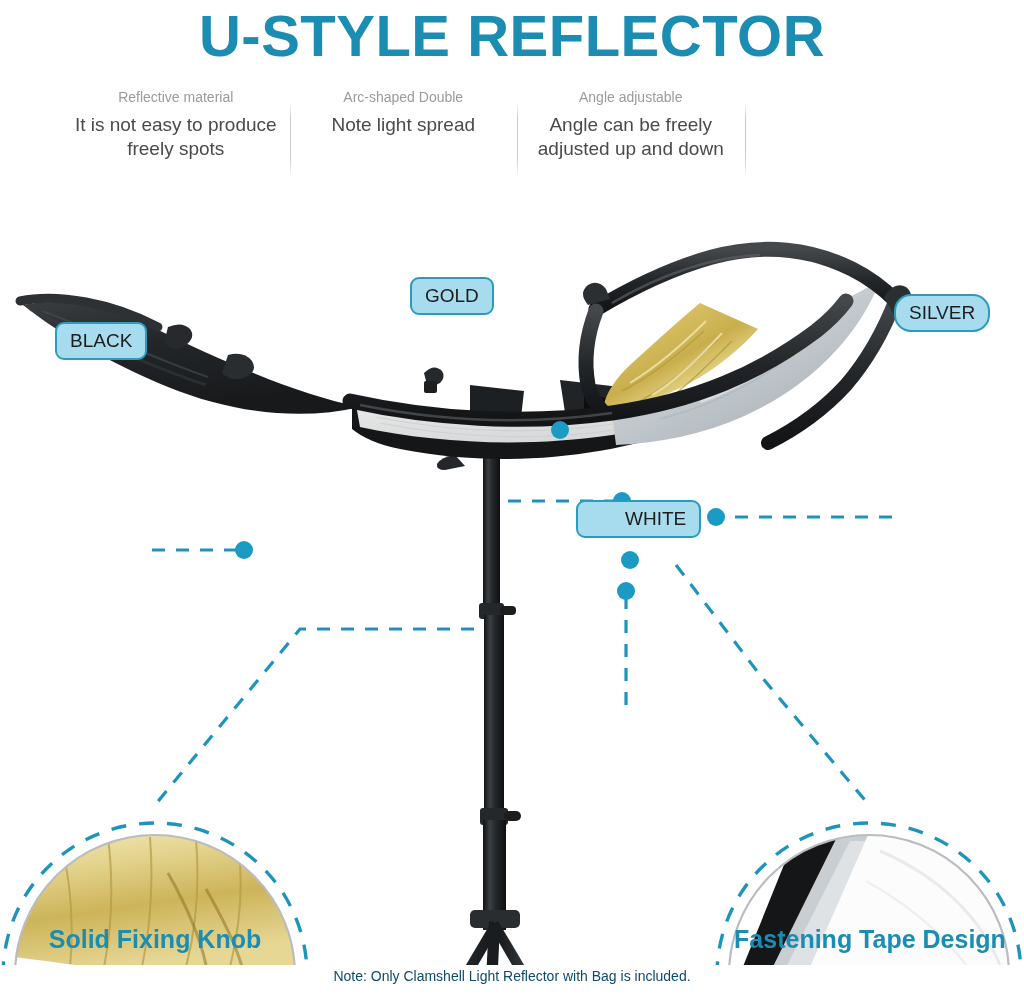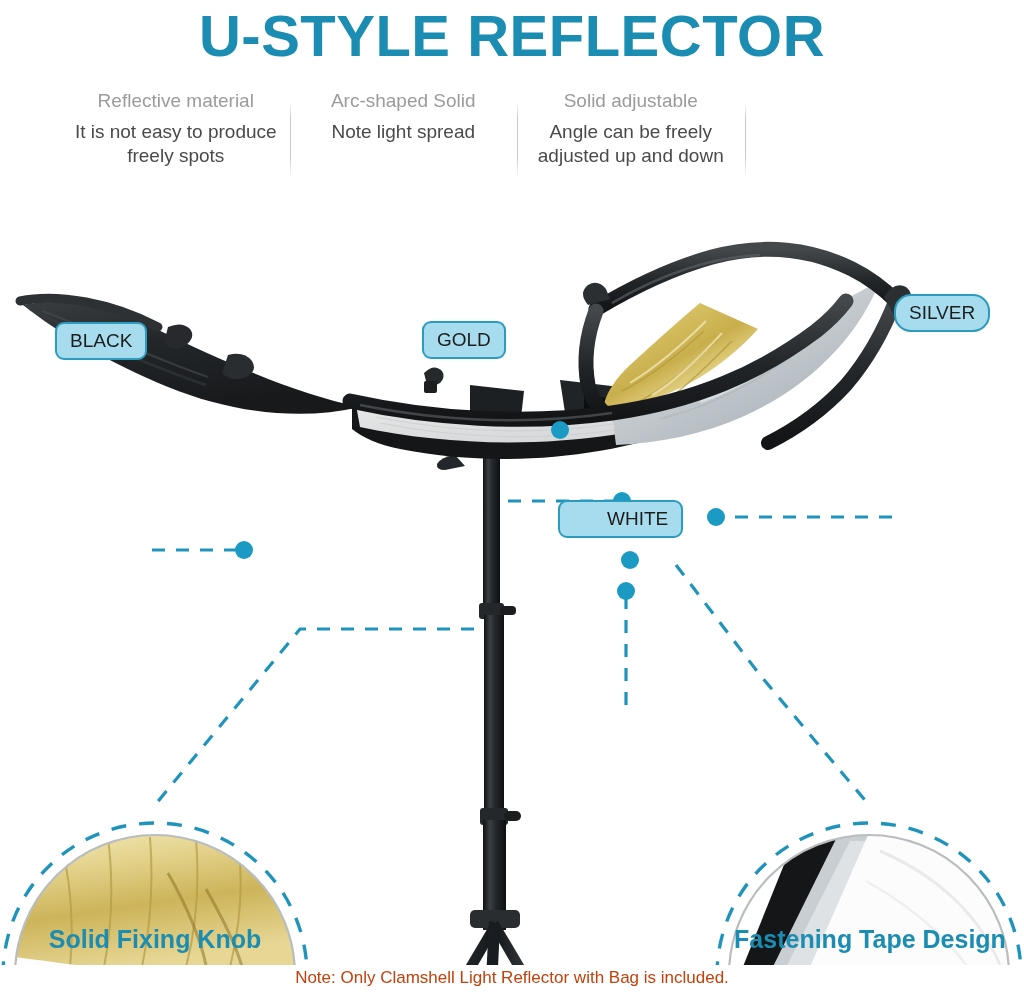--- a/index.html
+++ b/index.html
@@ -52,21 +52,21 @@
   .feature + .feature::before {
     content: "";
     position: absolute;
     left: 0;
     top: 14px;
     width: 1px;
     height: 76px;
     background: linear-gradient(to bottom, rgba(190,190,190,0) 0%, #c9c9c9 22%, #c9c9c9 72%, rgba(190,190,190,0) 100%);
   }
   .feature-sub {
-    font-size: 19px;
+    font-size: 14px;
     color: #9b9b9b;
     line-height: 1.35;
     margin-bottom: 6px;
     white-space: nowrap;
   }
   .feature-main {
     font-size: 19px;
     color: #4a4a4a;
     line-height: 1.28;
   }
@@ -90,65 +90,65 @@
     border: 2px solid #2b9cbe;
     border-radius: 9px;
     color: #1d1d1d;
     font-size: 19px;
     line-height: 1;
     padding: 7px 13px 8px 13px;
     white-space: nowrap;
     font-family: "Liberation Sans", sans-serif;
   }
   #pill-black  { left: 55px;  top: 322px; }
-  #pill-gold   { left: 422px; top: 277px; margin-top: 44px; }
+  #pill-gold   { left: 410px; top: 277px; }
   #pill-silver { left: 894px; top: 294px; border-radius: 17px; }
-  #pill-white  { left: 558px; top: 500px; padding-left: 47px; }
+  #pill-white  { left: 576px; top: 500px; padding-left: 47px; }
 
   
   .circle-caption {
     position: absolute;
     font-size: 25px;
     color: #1b8cb2;
     font-weight: bold;
     white-space: nowrap;
     text-align: center;
   }
   #cap-left  { left: 0px;   top: 925px; width: 310px; }
   #cap-right { left: 715px; top: 925px; width: 310px; }
 
   
   #note {
     position: absolute;
     left: 0;
     top: 968px;
     width: 1024px;
     text-align: center;
-    font-size: 17px;
-    color: #c2410c;
+    font-size: 14px;
+    color: #0c4a6e;
   }
 </style>
 </head>
 <body>
 
 <div id="page">
 
   <div id="title">U-STYLE REFLECTOR</div>
 
   <div id="features">
     <div class="feature">
       <div class="feature-sub">Reflective material</div>
       <div class="feature-main">It is not easy to produce freely spots</div>
     </div>
     <div class="feature">
-      <div class="feature-sub">Arc-shaped Solid</div>
+      <div class="feature-sub">Arc-shaped Double</div>
       <div class="feature-main">Note light spread</div>
     </div>
     <div class="feature">
-      <div class="feature-sub">Solid adjustable</div>
+      <div class="feature-sub">Angle adjustable</div>
       <div class="feature-main">Angle can be freely adjusted up and down</div>
     </div>
     <div class="feature">
     </div>
   </div>
 
   <div id="stage">
     <svg width="1024" height="760" viewBox="0 0 1024 760" xmlns="http://www.w3.org/2000/svg">
       <defs>
         <linearGradient id="gBlackWing" x1="0" y1="0" x2="0.4" y2="1">

